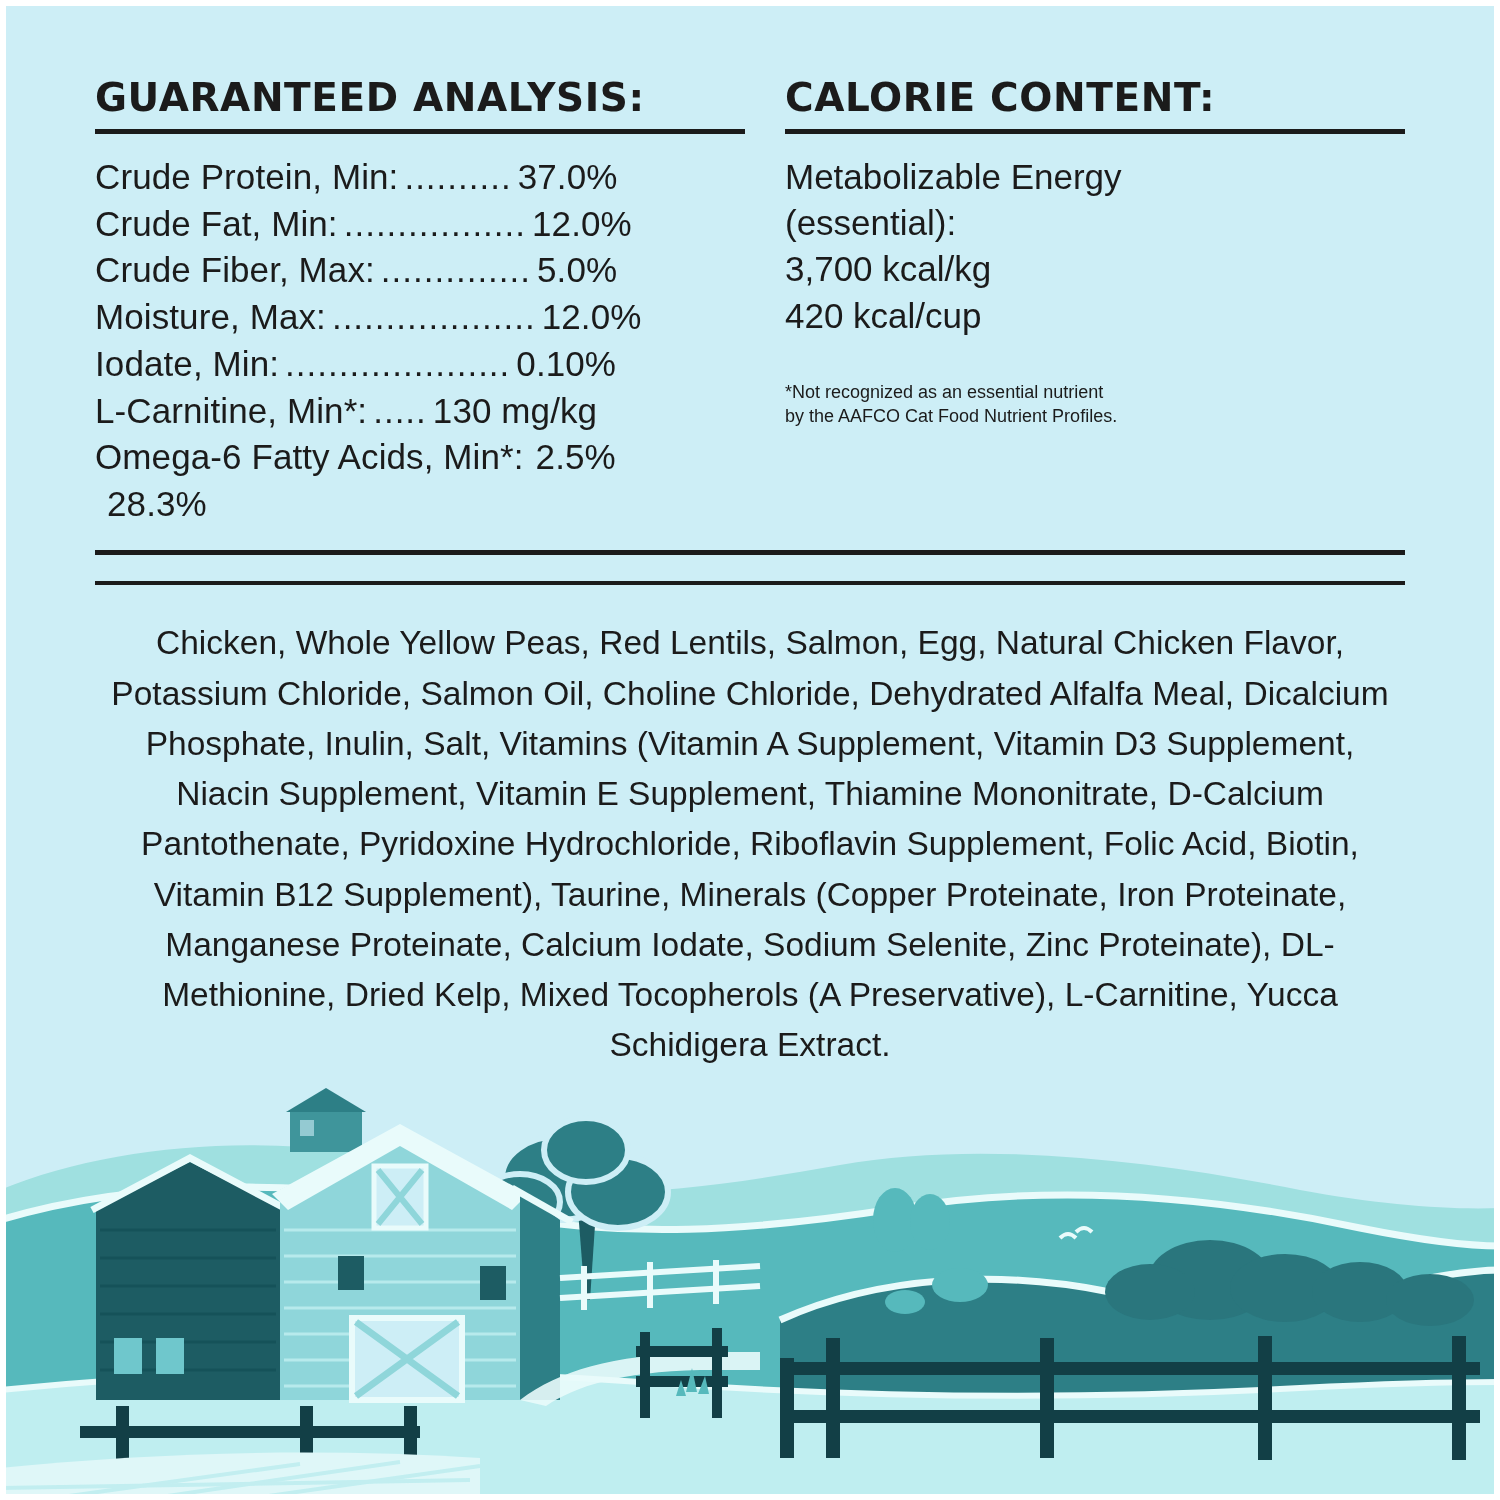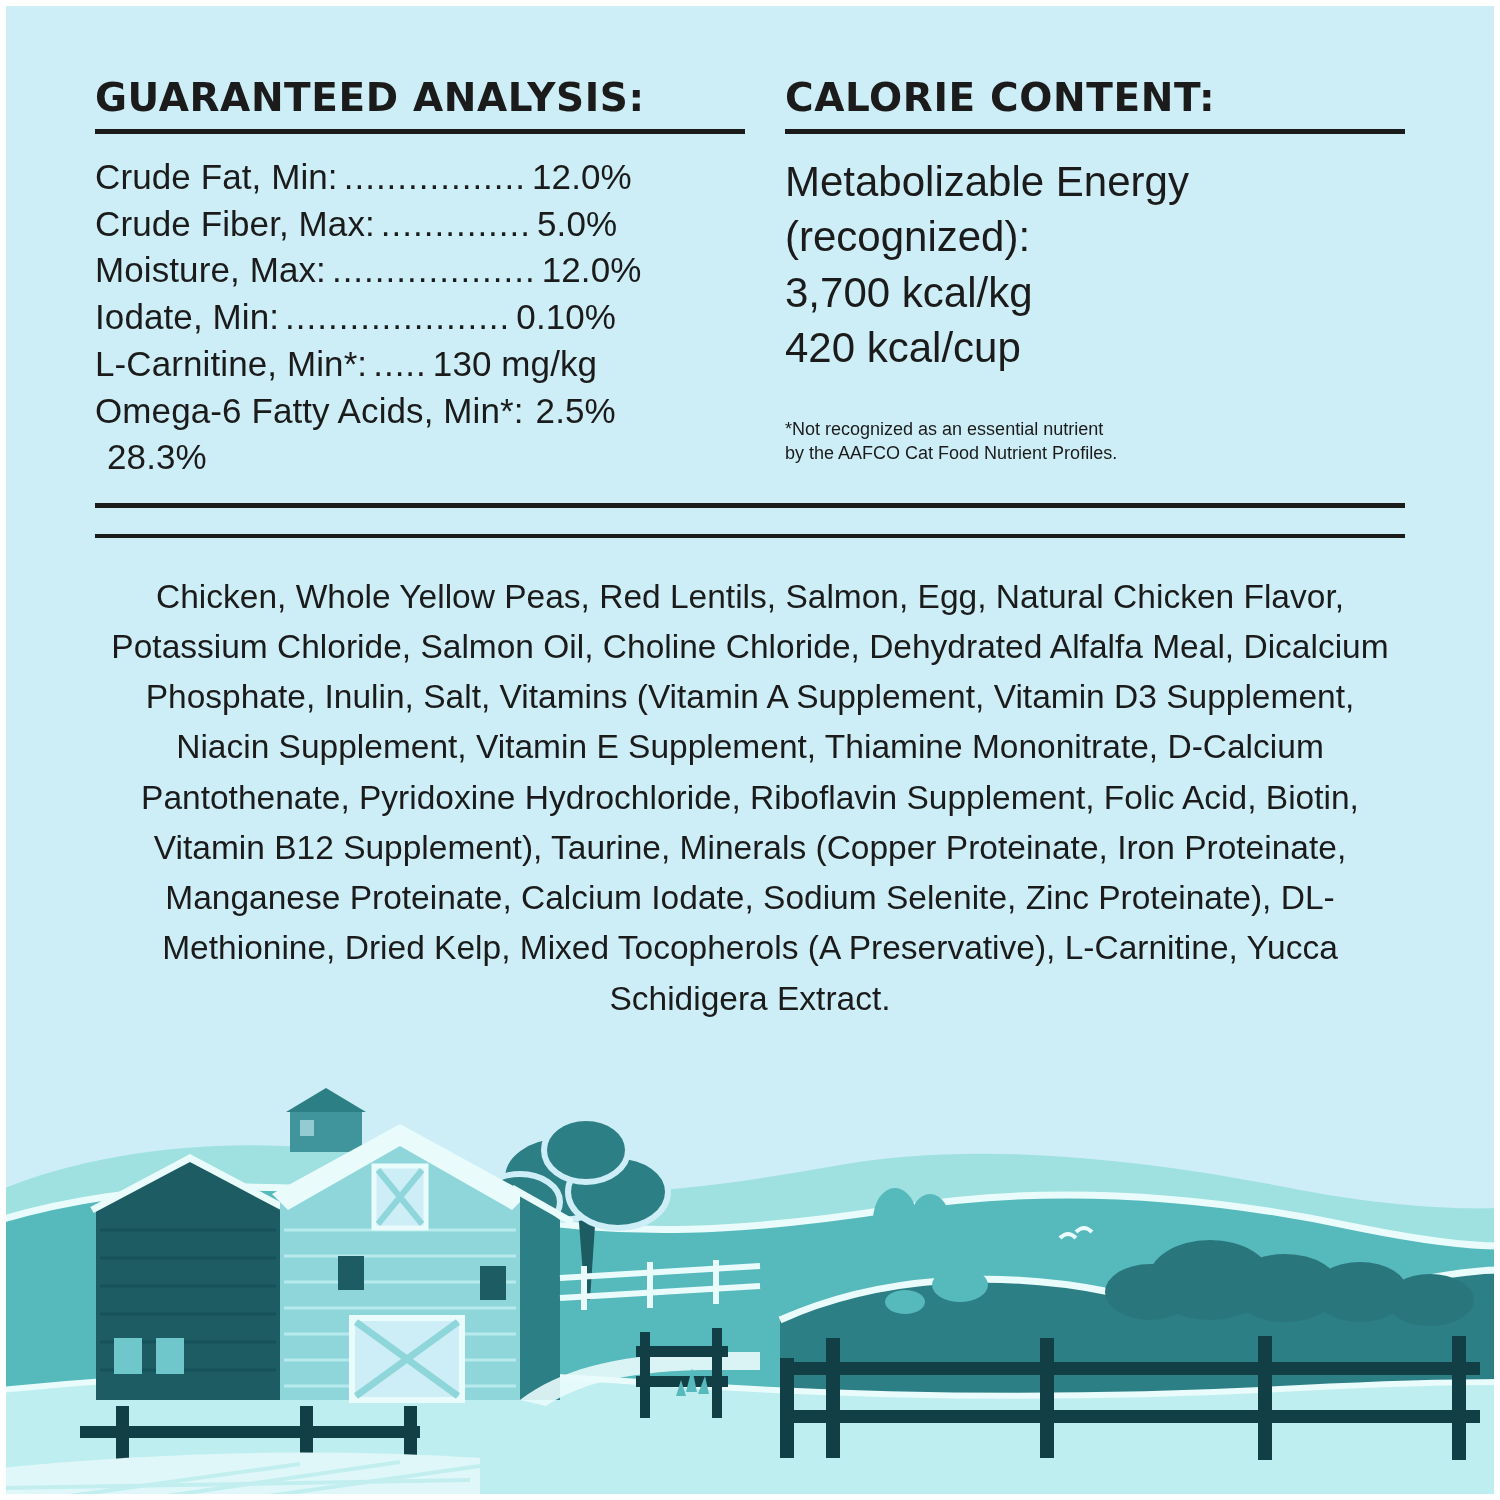--- a/index.html
+++ b/index.html
@@ -72,21 +72,21 @@
     white-space: nowrap;
   }
   .ga-label { }
   .ga-dots {
     margin: 0 6px;
     letter-spacing: 1px;
   }
   .ga-val { }
 
   .cal-text {
-    font-size: 42px;
+    font-size: 35px;
     line-height: 1.32;
     color: #1b1b1b;
   }
   .cal-note {
     margin-top: 42px;
     font-size: 18px;
     line-height: 1.33;
     color: #1b1b1b;
   }
 
@@ -270,20 +270,25 @@
   </svg>
 
   <div class="content">
     <div class="cols">
 
       <div class="col-left">
         <h2 class="section-title">GUARANTEED ANALYSIS:</h2>
         <div class="rule"></div>
         <div class="ga-list">
           <div class="ga-row">
+            <span class="ga-label">Crude Protein, Min:</span>
+            <span class="ga-dots">..........</span>
+            <span class="ga-val">37.0%</span>
+          </div>
+          <div class="ga-row">
             <span class="ga-label">Crude Fat, Min:</span>
             <span class="ga-dots">.................</span>
             <span class="ga-val">12.0%</span>
           </div>
           <div class="ga-row">
             <span class="ga-label">Crude Fiber, Max:</span>
             <span class="ga-dots">..............</span>
             <span class="ga-val">5.0%</span>
           </div>
           <div class="ga-row">
@@ -311,21 +316,21 @@
             <span class="ga-val">28.3%</span>
           </div>
         </div>
       </div>
 
       <div class="col-right">
         <h2 class="section-title">CALORIE CONTENT:</h2>
         <div class="rule"></div>
         <div class="cal-text">
           <div>Metabolizable Energy</div>
-          <div>(recognized):</div>
+          <div>(essential):</div>
           <div>3,700 kcal/kg</div>
           <div>420 kcal/cup</div>
         </div>
         <div class="cal-note">
           <div>*Not recognized as an essential nutrient</div>
           <div>by the AAFCO Cat Food Nutrient Profiles.</div>
         </div>
       </div>
     </div>
 

